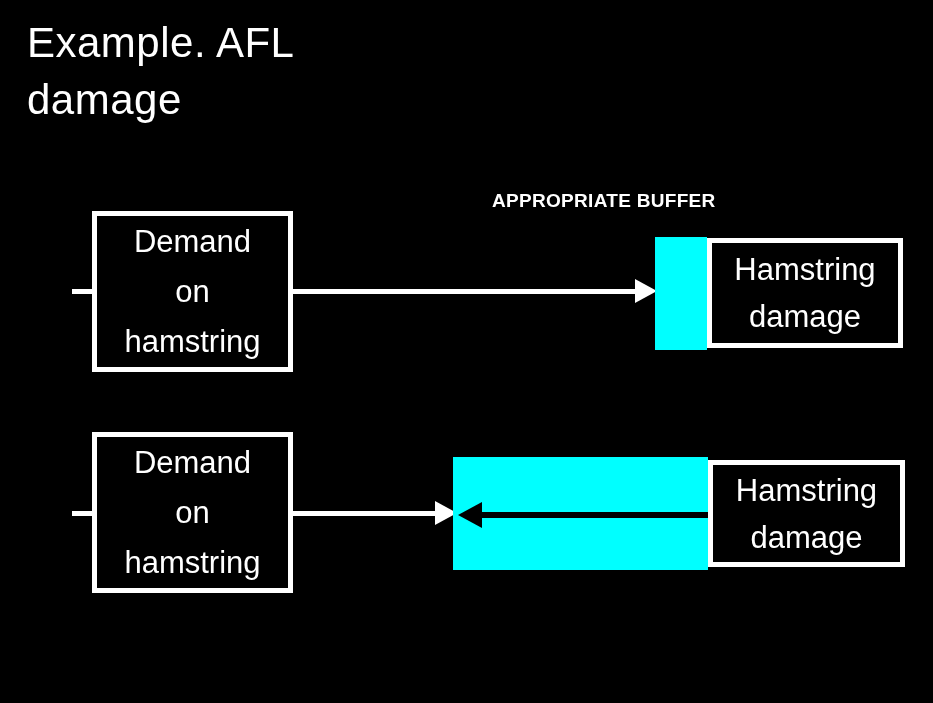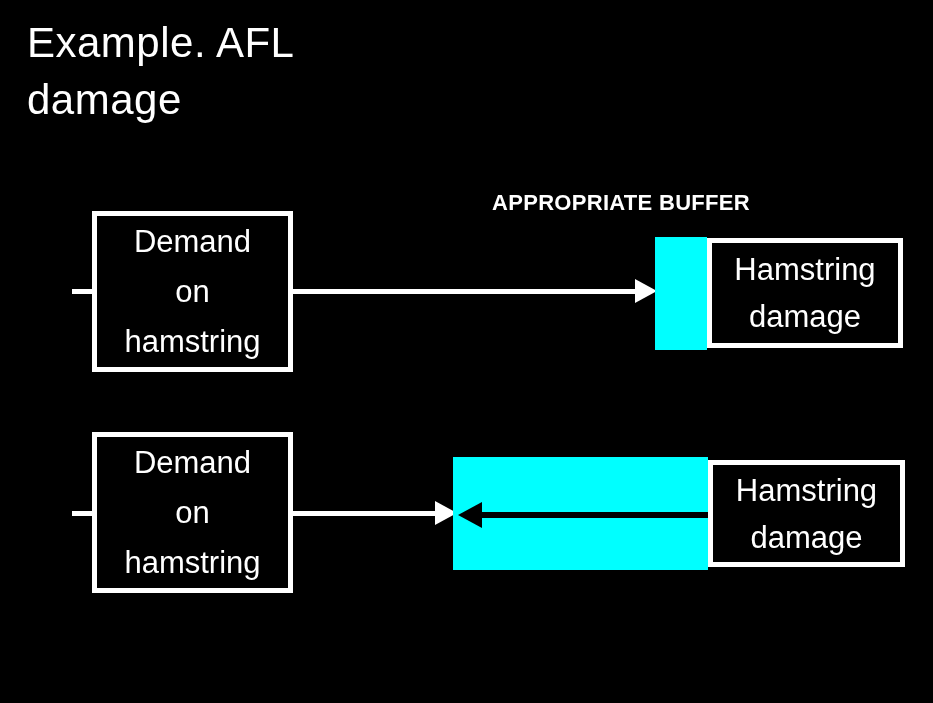--- a/index.html
+++ b/index.html
@@ -12,21 +12,21 @@
   }
   .title {
     position:absolute; left:27px; top:14px;
     color:var(--text, #FFFFFF);
     font-size:42px; line-height:57px; font-weight:400;
     letter-spacing:0.5px;
   }
   .buffer-label {
     position:absolute;
     color:var(--text, #FFFFFF);
-    font-size:22px; font-weight:700; letter-spacing:0.3px;
+    font-size:19px; font-weight:700; letter-spacing:0.3px;
     white-space:nowrap;
   }
   .stub { position:absolute; background:var(--text, #FFFFFF); }
   .shaft { position:absolute; background:var(--text, #FFFFFF); }
   .head-right {
     position:absolute; width:0; height:0;
     border-top:12.5px solid transparent;
     border-bottom:12.5px solid transparent;
     border-left:22px solid var(--text, #FFFFFF);
   }

